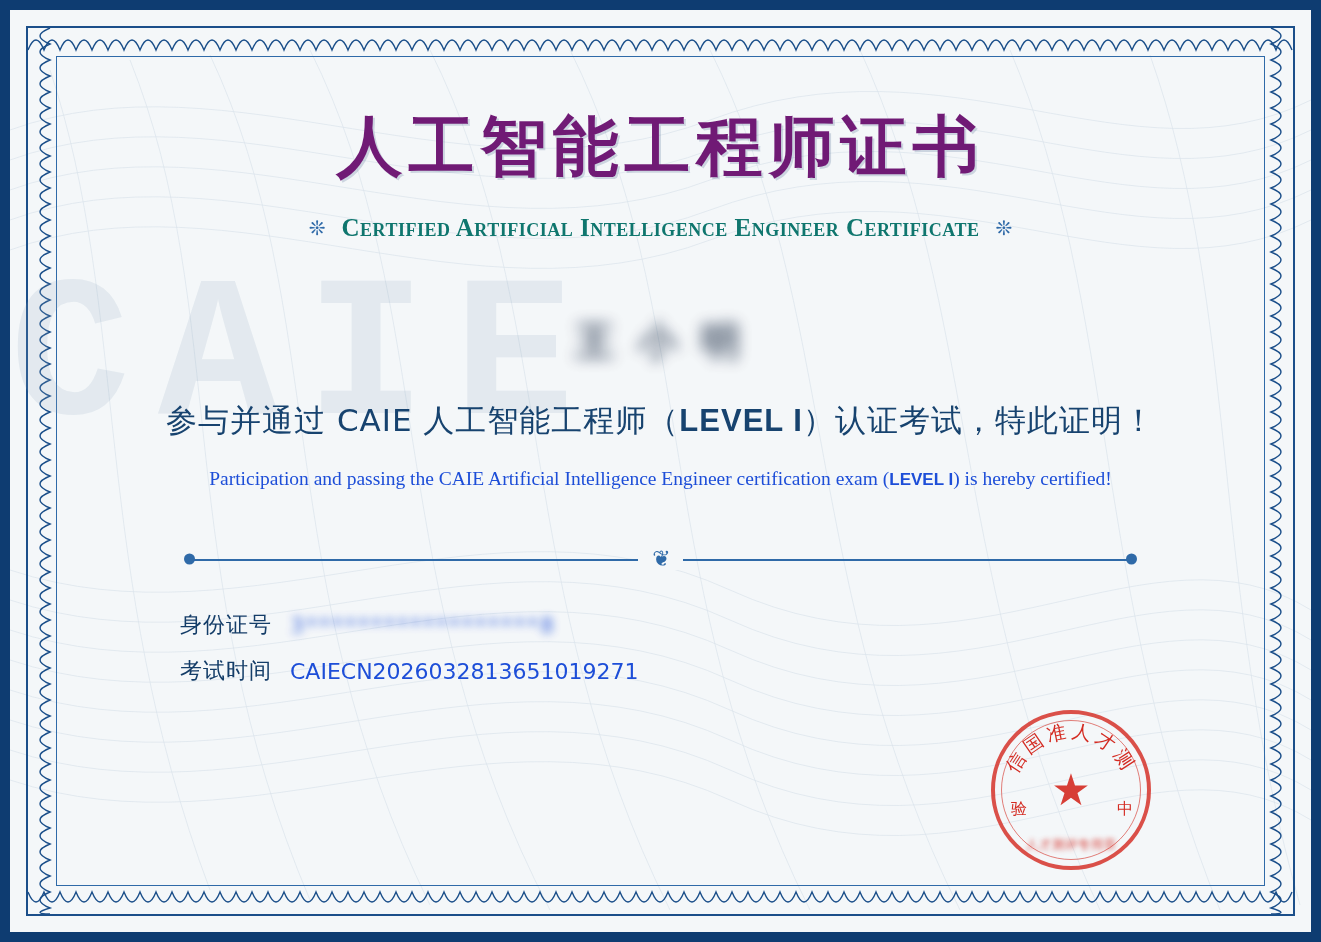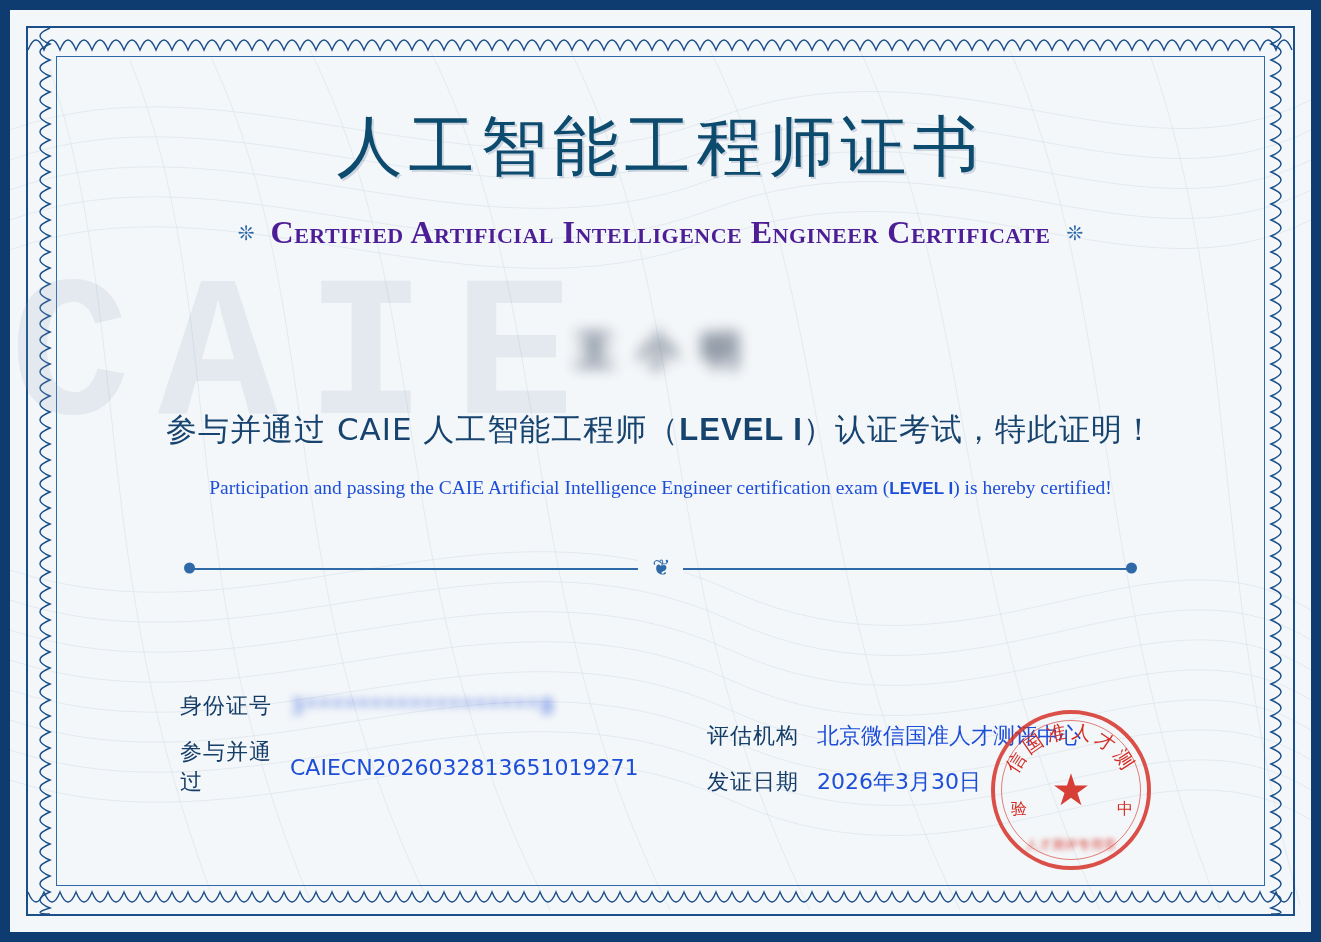--- a/index.html
+++ b/index.html
@@ -103,40 +103,40 @@
     inset: 0;
     padding: 0 70px;
     box-sizing: border-box;
   }
 
   .title-cn {
     margin-top: 92px;
     text-align: center;
     font-family: "DejaVu Sans", sans-serif;
     font-size: 66px;
-    font-weight: normal;
+    font-weight: bold;
     letter-spacing: 6px;
-    color: #0c4a6e;
+    color: #701a75;
     text-shadow: 2px 2px 0 rgba(20,60,110,0.18);
   }
 
   .title-en-row {
     margin-top: 22px;
     display: flex;
     align-items: center;
     justify-content: center;
     gap: 16px;
   }
   .title-en {
     font-family: "Liberation Serif", serif;
-    font-size: 32px;
+    font-size: 25px;
     font-weight: bold;
     font-variant: small-caps;
     letter-spacing: 0.5px;
-    color: #4c1d95;
+    color: #0f766e;
     white-space: nowrap;
   }
   .flourish {
     color: #2f6aa8;
     font-size: 20px;
     line-height: 1;
   }
 
   .holder-name {
     margin-top: 72px;
@@ -214,24 +214,24 @@
     background: #f4f7f9;
     padding: 0 14px;
     color: #2f6aa8;
     font-size: 22px;
     line-height: 1;
     letter-spacing: -2px;
   }
 
   
   .fields {
-    margin-top: 58px;
+    margin-top: 38px;
     display: flex;
     justify-content: space-between;
-    align-items: flex-end;
+    align-items: flex-start;
   }
   .fields-left { padding-left: 100px; }
   .fields-right { padding-right: 160px; padding-top: 82px; }
 
   .field-row {
     display: flex;
     align-items: center;
     margin-bottom: 16px;
     font-family: "DejaVu Sans", sans-serif;
     font-size: 22px;
@@ -395,35 +395,25 @@
       </div>
 
       <div class="fields">
 
         <div class="fields-left">
           <div class="field-row">
             <div class="field-label">身份证号</div>
             <div class="field-value blurred">3******************8</div>
           </div>
           <div class="field-row">
-            <div class="field-label">参与并通过</div>
+            <div class="field-label">考试时间</div>
             <div class="field-value">CAIECN2026032813651019271</div>
           </div>
         </div>
 
-        <div class="fields-right">
-          <div class="field-row">
-            <div class="field-label">评估机构</div>
-            <div class="field-value">北京微信国准人才测评中心</div>
-          </div>
-          <div class="field-row">
-            <div class="field-label">发证日期</div>
-            <div class="field-value">2026年3月30日</div>
-          </div>
-        </div>
 
       </div>
     </div>
 
     <div class="seal">
       <div class="ring"></div>
       <div class="ring2"></div>
       <svg class="arc-text" viewBox="0 0 160 160">
         <defs>
           <path id="sealArc" d="M 22,86 A 58,58 0 0 1 138,86" fill="none"></path>

